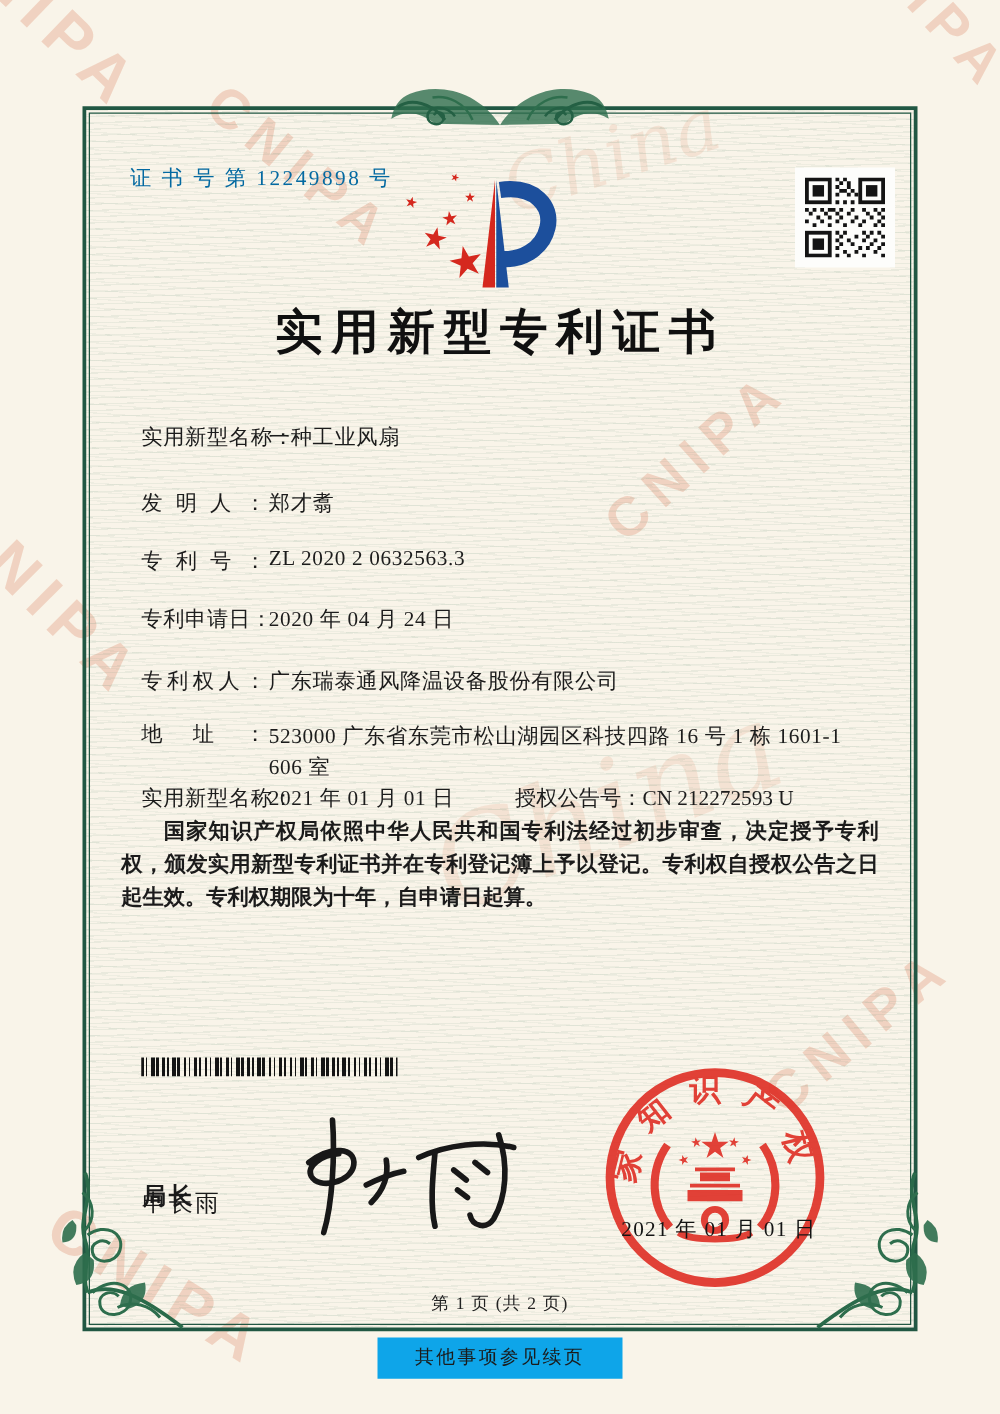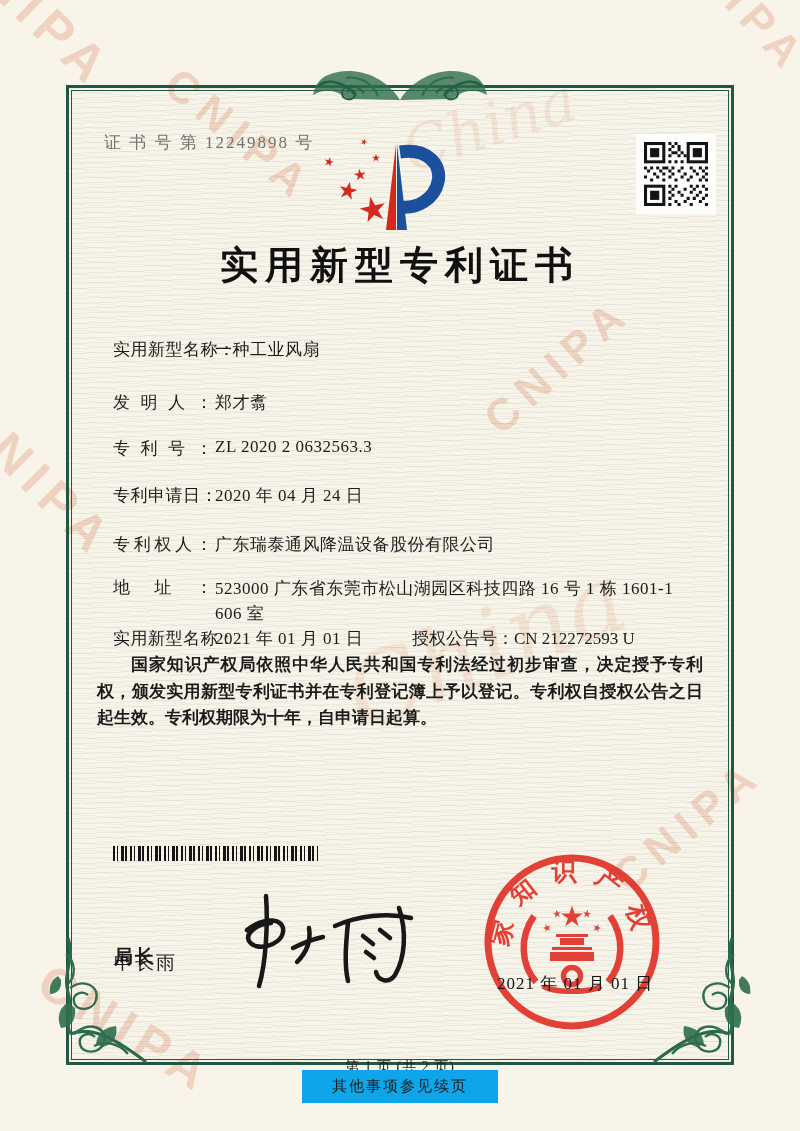--- a/index.html
+++ b/index.html
@@ -28,21 +28,21 @@
     border:3px solid #215743;
     background:
       repeating-linear-gradient(178deg, rgba(96,142,116,0.10) 0 1px, rgba(0,0,0,0) 1px 5px),
       repeating-linear-gradient(184deg, rgba(96,142,116,0.07) 0 1px, rgba(0,0,0,0) 1px 7px);
   }
   .frame-inner{position:absolute;inset:2px;border:1px solid #215743;}
   .ornament{position:absolute;z-index:3;}
   
   .cert-no{
     position:absolute;z-index:4;left:104px;top:131px;
-    font-size:17px;letter-spacing:2px;color:#737373;
+    font-size:17px;letter-spacing:2px;color:#0369a1;
   }
   .logo{position:absolute;z-index:4;left:320px;top:120px;}
   .qr-patch{
     position:absolute;z-index:4;left:636px;top:134px;width:80px;height:80px;
     background:#fdfdfb;display:flex;align-items:center;justify-content:center;
   }
   .title{
     position:absolute;z-index:4;left:0;top:240px;width:800px;
     text-align:center;font-size:38px;font-weight:bold;letter-spacing:7px;color:#101010;
   }
@@ -82,21 +82,21 @@
     font-weight:normal;font-size:19px;color:#1a1a1a;letter-spacing:2px;
   }
   .signature{position:absolute;z-index:5;left:235px;top:888px;}
   .seal{position:absolute;z-index:4;left:483px;top:853px;opacity:0.92;}
   .seal-date{
     position:absolute;z-index:6;left:497px;top:972px;
     font-size:17px;color:#141414;letter-spacing:1px;white-space:nowrap;
   }
   .page-info{
     position:absolute;z-index:4;left:0;top:1034px;width:800px;text-align:center;
-    font-size:14px;color:#222;letter-spacing:1px;margin-top:24px;
+    font-size:14px;color:#222;letter-spacing:1px;
   }
   .note-box{
     position:absolute;z-index:4;left:302px;top:1070px;width:196px;height:33px;
     background:#0ea5e9;text-align:center;line-height:33px;
     font-size:15px;color:#1b1b1b;letter-spacing:2px;
   }
 </style>
 </head>
 <body>
 

